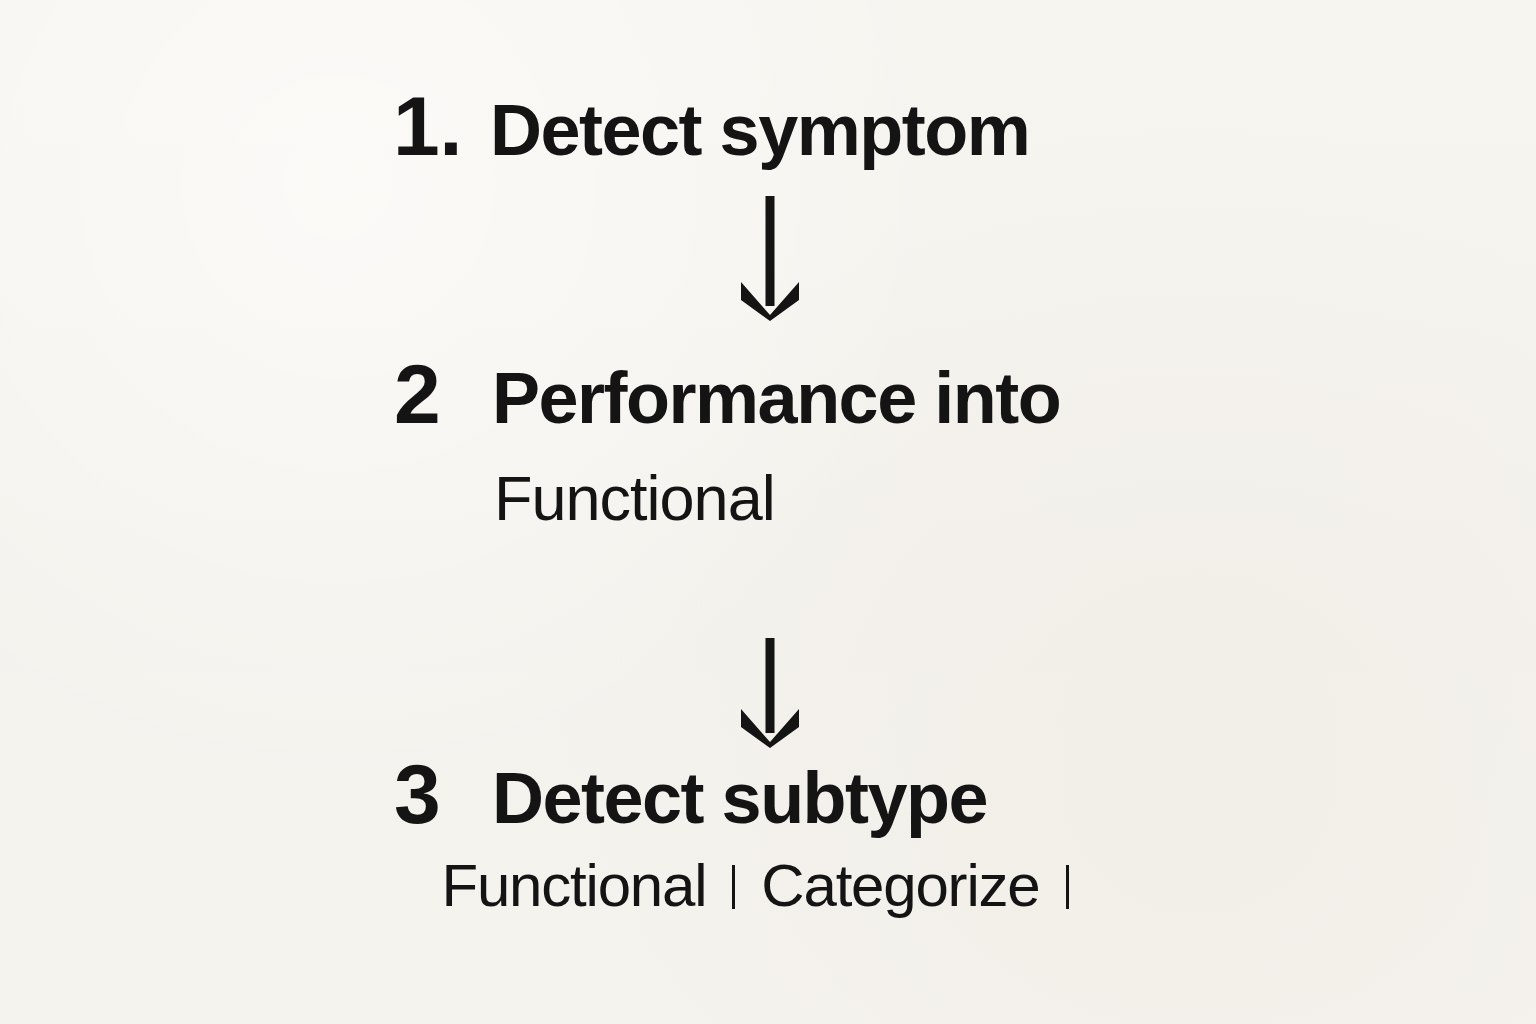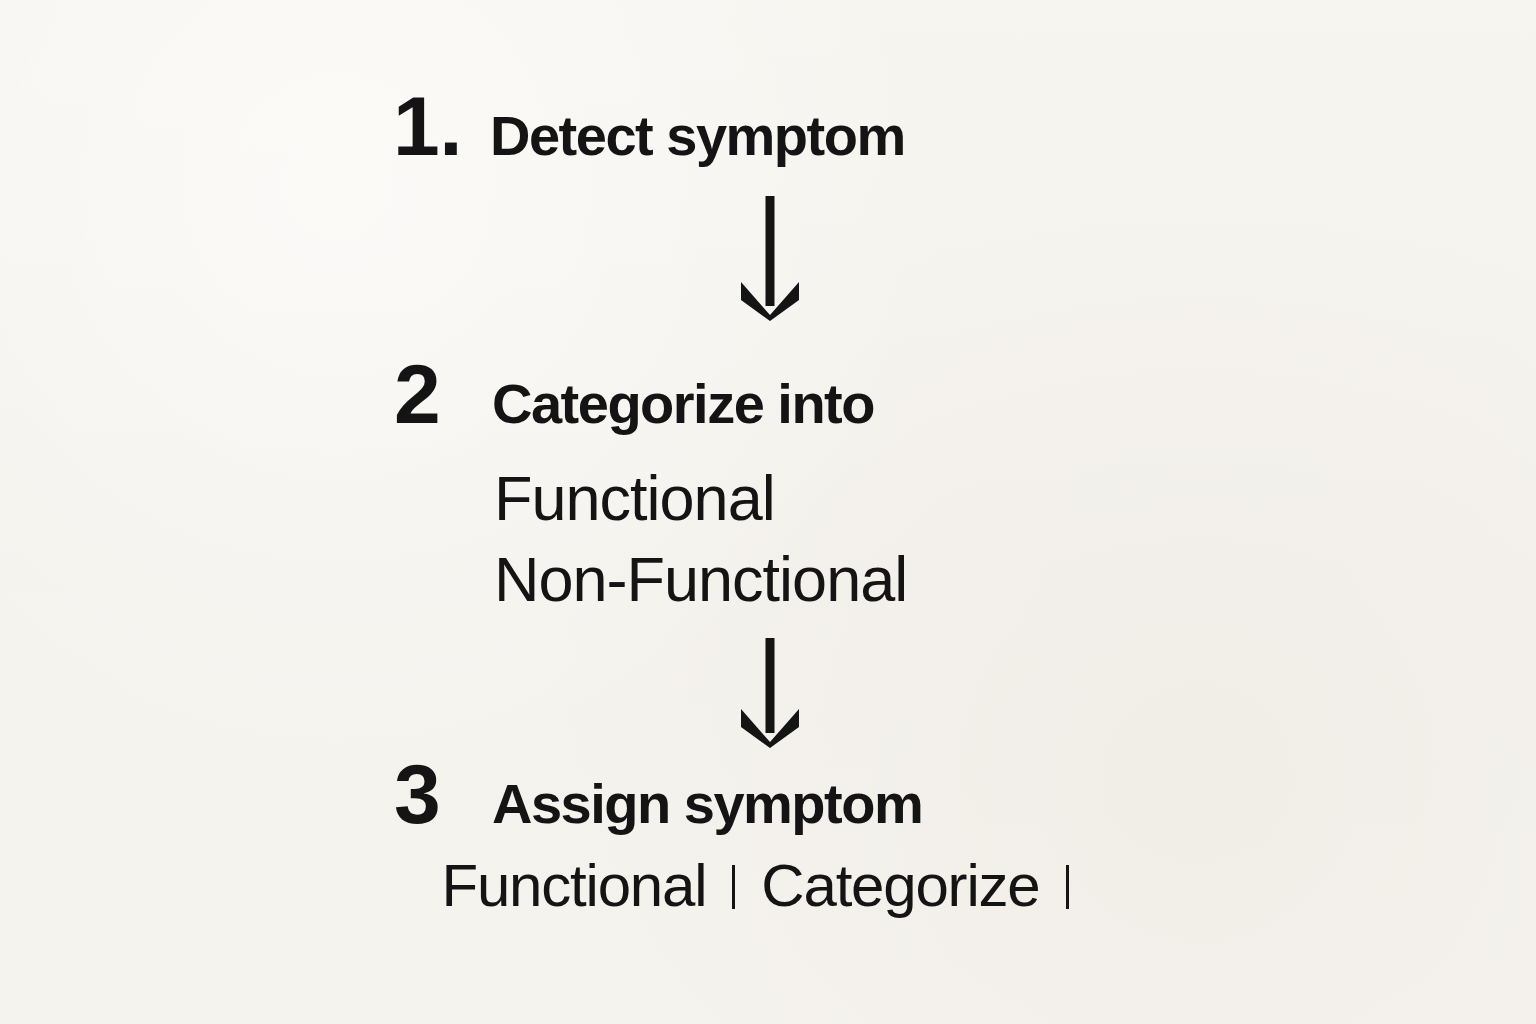--- a/index.html
+++ b/index.html
@@ -43,21 +43,21 @@
   }
   .step-num {
     font-weight: 700;
     font-size: 84px;
     line-height: 1;
     letter-spacing: -0.5px;
     font-stretch: condensed;
   }
   .step-title {
     font-weight: 700;
-    font-size: 56px;
+    font-size: 72px;
     line-height: 1;
     letter-spacing: -1.5px;
     font-stretch: condensed;
   }
 
   #step-1 { left: 393px; top: 84px; }
   #step-1 .step-num { width: 97px; }
 
   #step-2 { left: 394px; top: 352px; }
   #step-2 .step-num { width: 98px; }
@@ -131,38 +131,37 @@
 
   <div class="arrow" id="arrow-1">
     <svg width="70" height="126" viewBox="0 0 70 126" aria-hidden="true">
       <rect x="30.5" y="0" width="9" height="110" fill="#141414"></rect>
       <path d="M6 86 L35 119 L64 86 L64 104 L35 125 L6 104 Z" fill="#141414"></path>
     </svg>
   </div>
 
   <div class="step-row" id="step-2">
     <span class="step-num">2</span>
-    <span class="step-title">Categorize into</span>
+    <span class="step-title">Performance into</span>
   </div>
 
   <div id="step-2-subitems">
     <div class="sub-item">Functional</div>
-    <div class="sub-item">Non-Functional</div>
   </div>
 
   <div class="arrow" id="arrow-2">
     <svg width="70" height="110" viewBox="0 0 70 110" aria-hidden="true">
       <rect x="30.5" y="0" width="9" height="95" fill="#141414"></rect>
       <path d="M6 71 L35 104 L64 71 L64 89 L35 110 L6 89 Z" fill="#141414"></path>
     </svg>
   </div>
 
   <div class="step-row" id="step-3">
     <span class="step-num">3</span>
-    <span class="step-title">Assign symptom</span>
+    <span class="step-title">Detect subtype</span>
   </div>
 
   <div id="subtype-row">
     <span class="subtype-item">Functional</span>
     <span class="subtype-sep"></span>
     <span class="subtype-item">Categorize</span>
     <span class="subtype-sep"></span>
   </div>
 
 </div>

